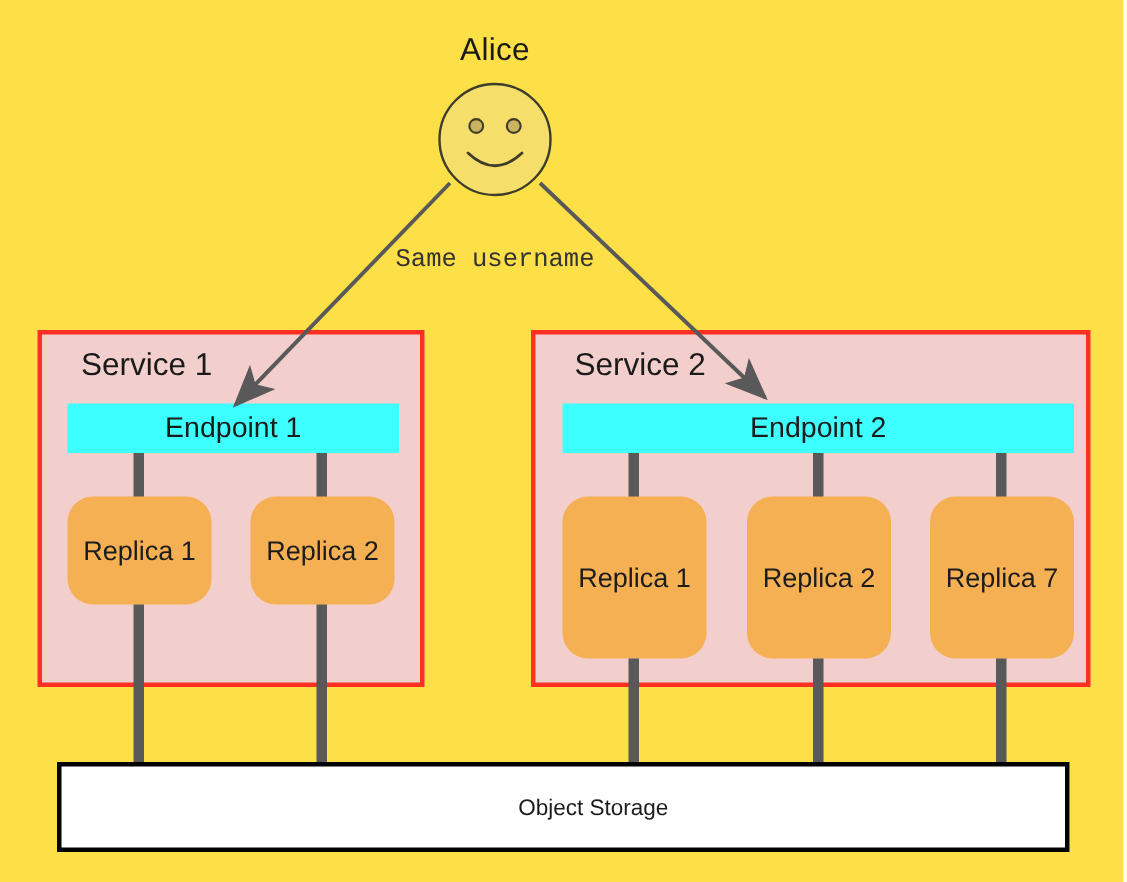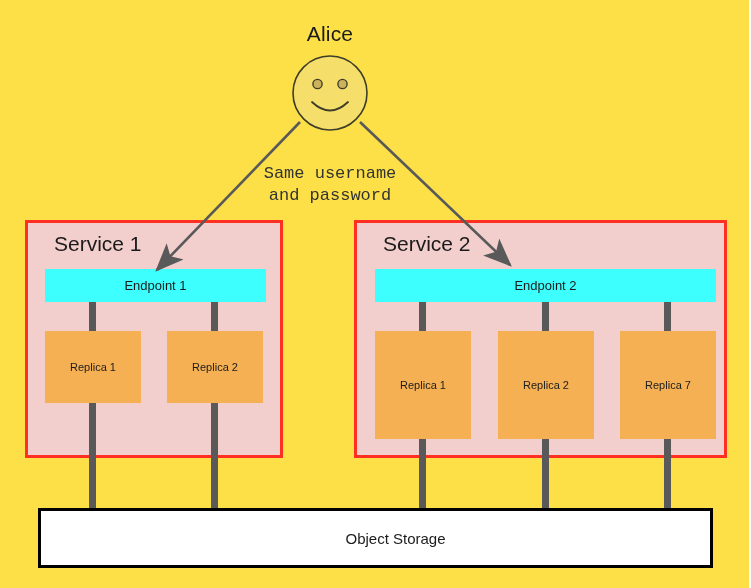--- a/index.html
+++ b/index.html
@@ -59,34 +59,35 @@
     white-space: nowrap;
     text-align: right;
   }
 
   
   .endpoint {
     background: #3dfffd;
     display: flex;
     align-items: center;
     justify-content: center;
-    font-size: 13px;
+    font-size: 19px;
     color: #1c1c1c;
   }
   #endpoint-1 { left: 45px; top: 269px; width: 221px; height: 33px; }
   #endpoint-2 { left: 375px; top: 269px; width: 341px; height: 33px; }
 
   
   .replica {
     background: #f5b053;
     display: flex;
     align-items: center;
     justify-content: center;
-    font-size: 11px;
+    font-size: 18px;
     color: #1c1c1c;
+    border-radius: 17px;
   }
   #s1-replica-1 { left: 45px;  top: 331px; width: 96px; height: 72px; }
   #s1-replica-2 { left: 167px; top: 331px; width: 96px; height: 72px; }
   #s2-replica-1 { left: 375px; top: 331px; width: 96px; height: 108px; }
   #s2-replica-2 { left: 498px; top: 331px; width: 96px; height: 108px; }
   #s2-replica-3 { left: 620px; top: 331px; width: 96px; height: 108px; }
 
   
   .connector { background: #595959; width: 7px; }
 
@@ -138,21 +139,20 @@
       <marker id="arrowhead" markerWidth="11" markerHeight="9" refX="10" refY="4.5" orient="auto" markerUnits="strokeWidth">
         <path d="M0,0 L11,4.5 L0,9 L2.6,4.5 z" fill="#595959"></path>
       </marker>
     </defs>
     <line x1="300" y1="122" x2="157" y2="270" stroke="#595959" stroke-width="2.6" marker-end="url(#arrowhead)"></line>
     <line x1="360" y1="122" x2="510" y2="265" stroke="#595959" stroke-width="2.6" marker-end="url(#arrowhead)"></line>
   </svg>
 
   <div class="abs" id="note-text">
     <span>Same username</span>
-    <span>and password</span>
   </div>
 
   <div class="abs service-box" id="service-1-box">
     <div class="service-title">Service 1</div>
   </div>
 
   <div class="abs endpoint" id="endpoint-1">Endpoint 1</div>
 
   <div class="abs connector stub-top" style="left:89px;"></div>
   <div class="abs connector stub-top" style="left:211px;"></div>

